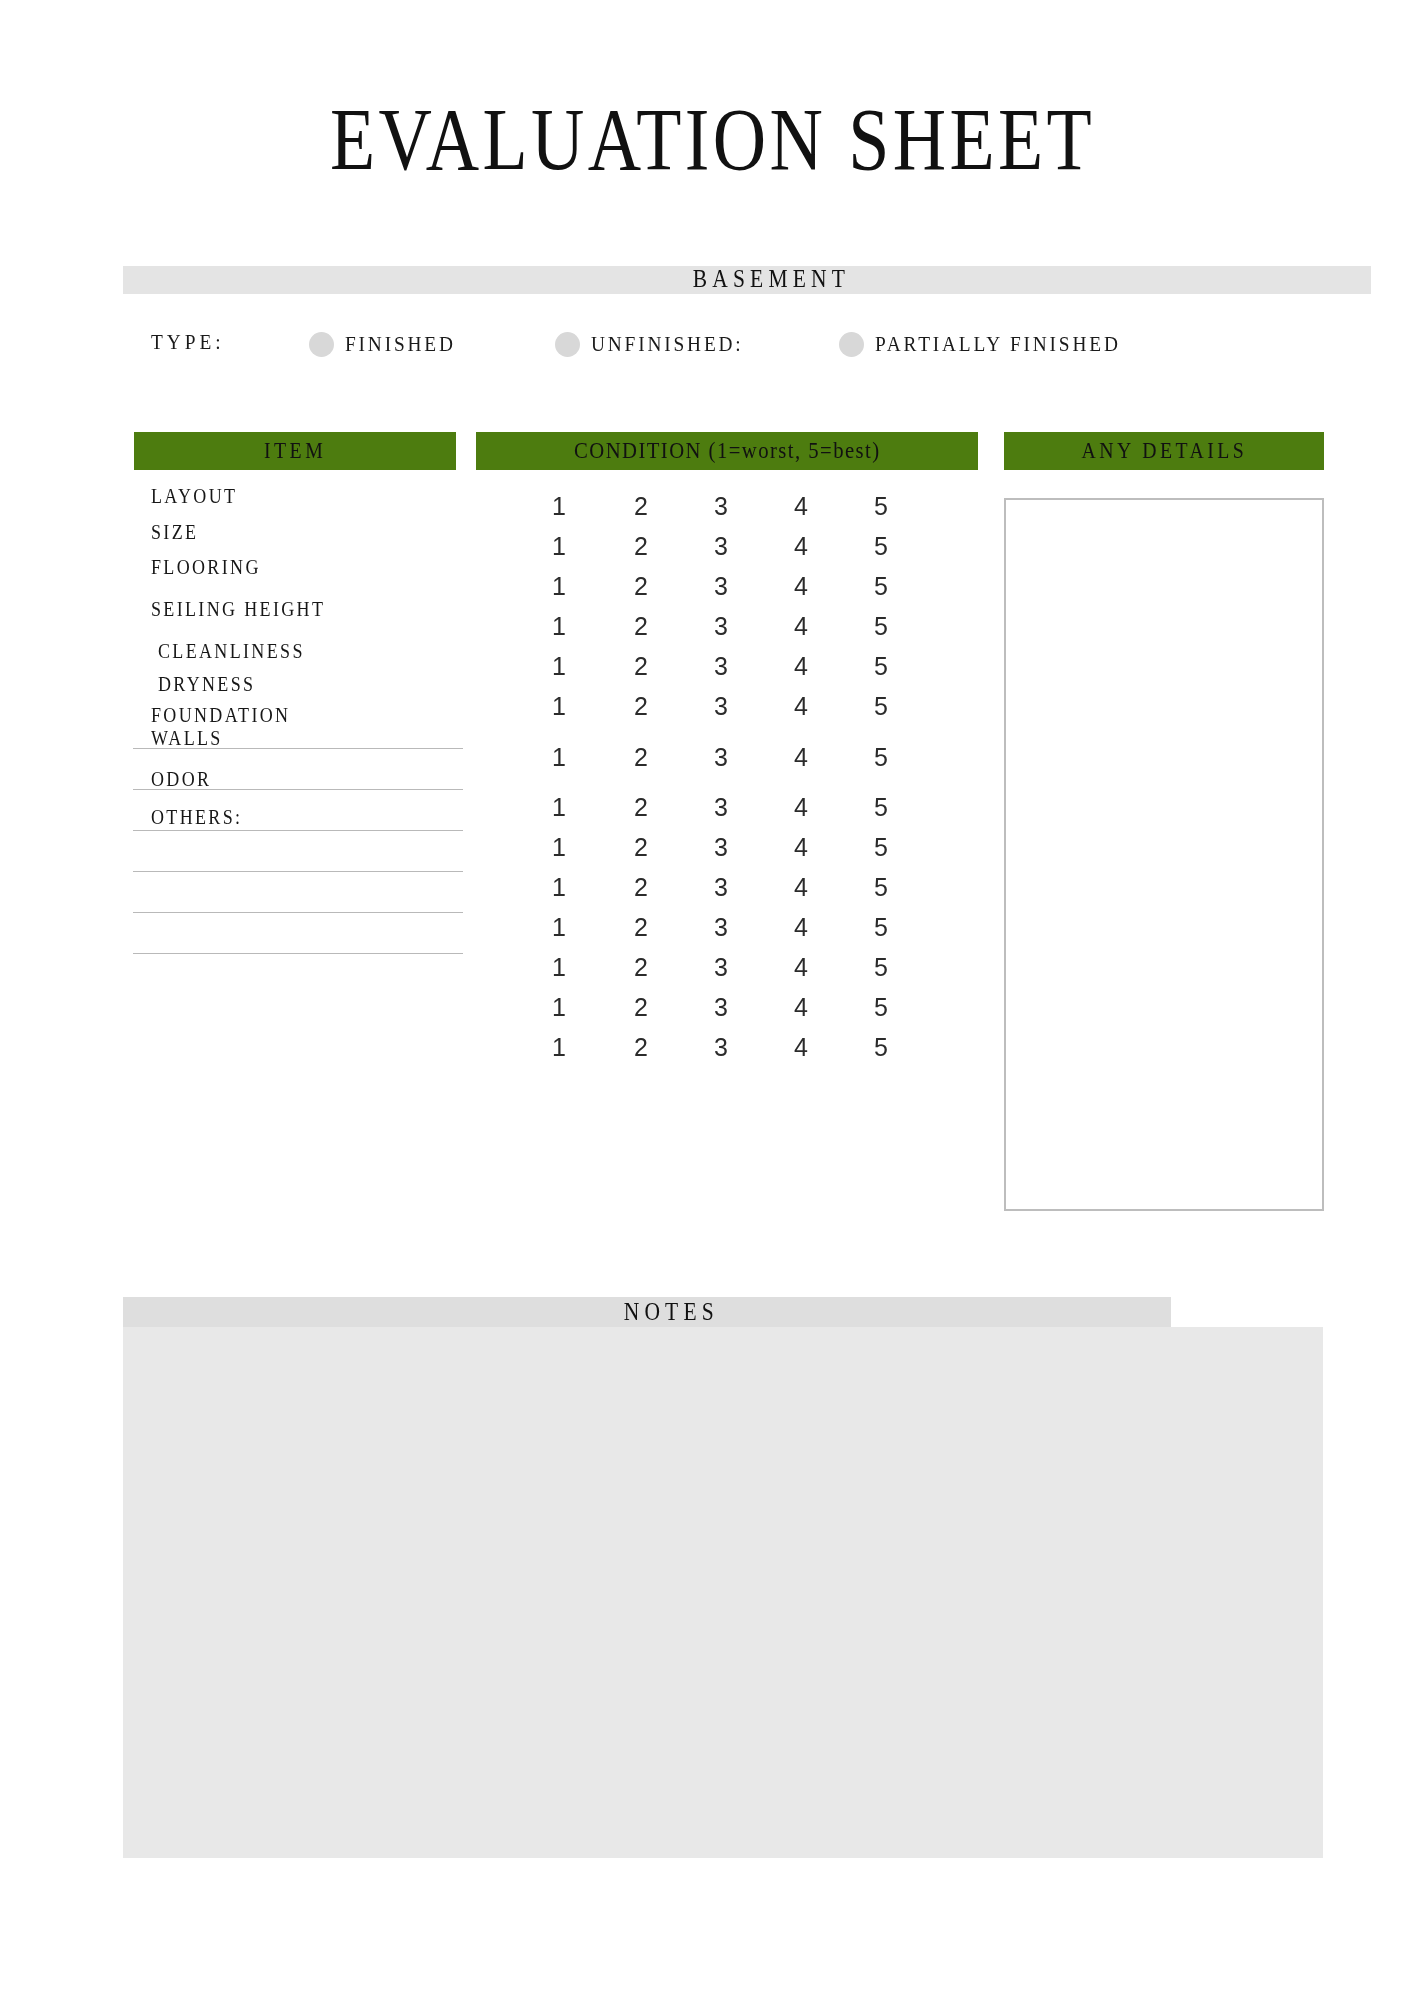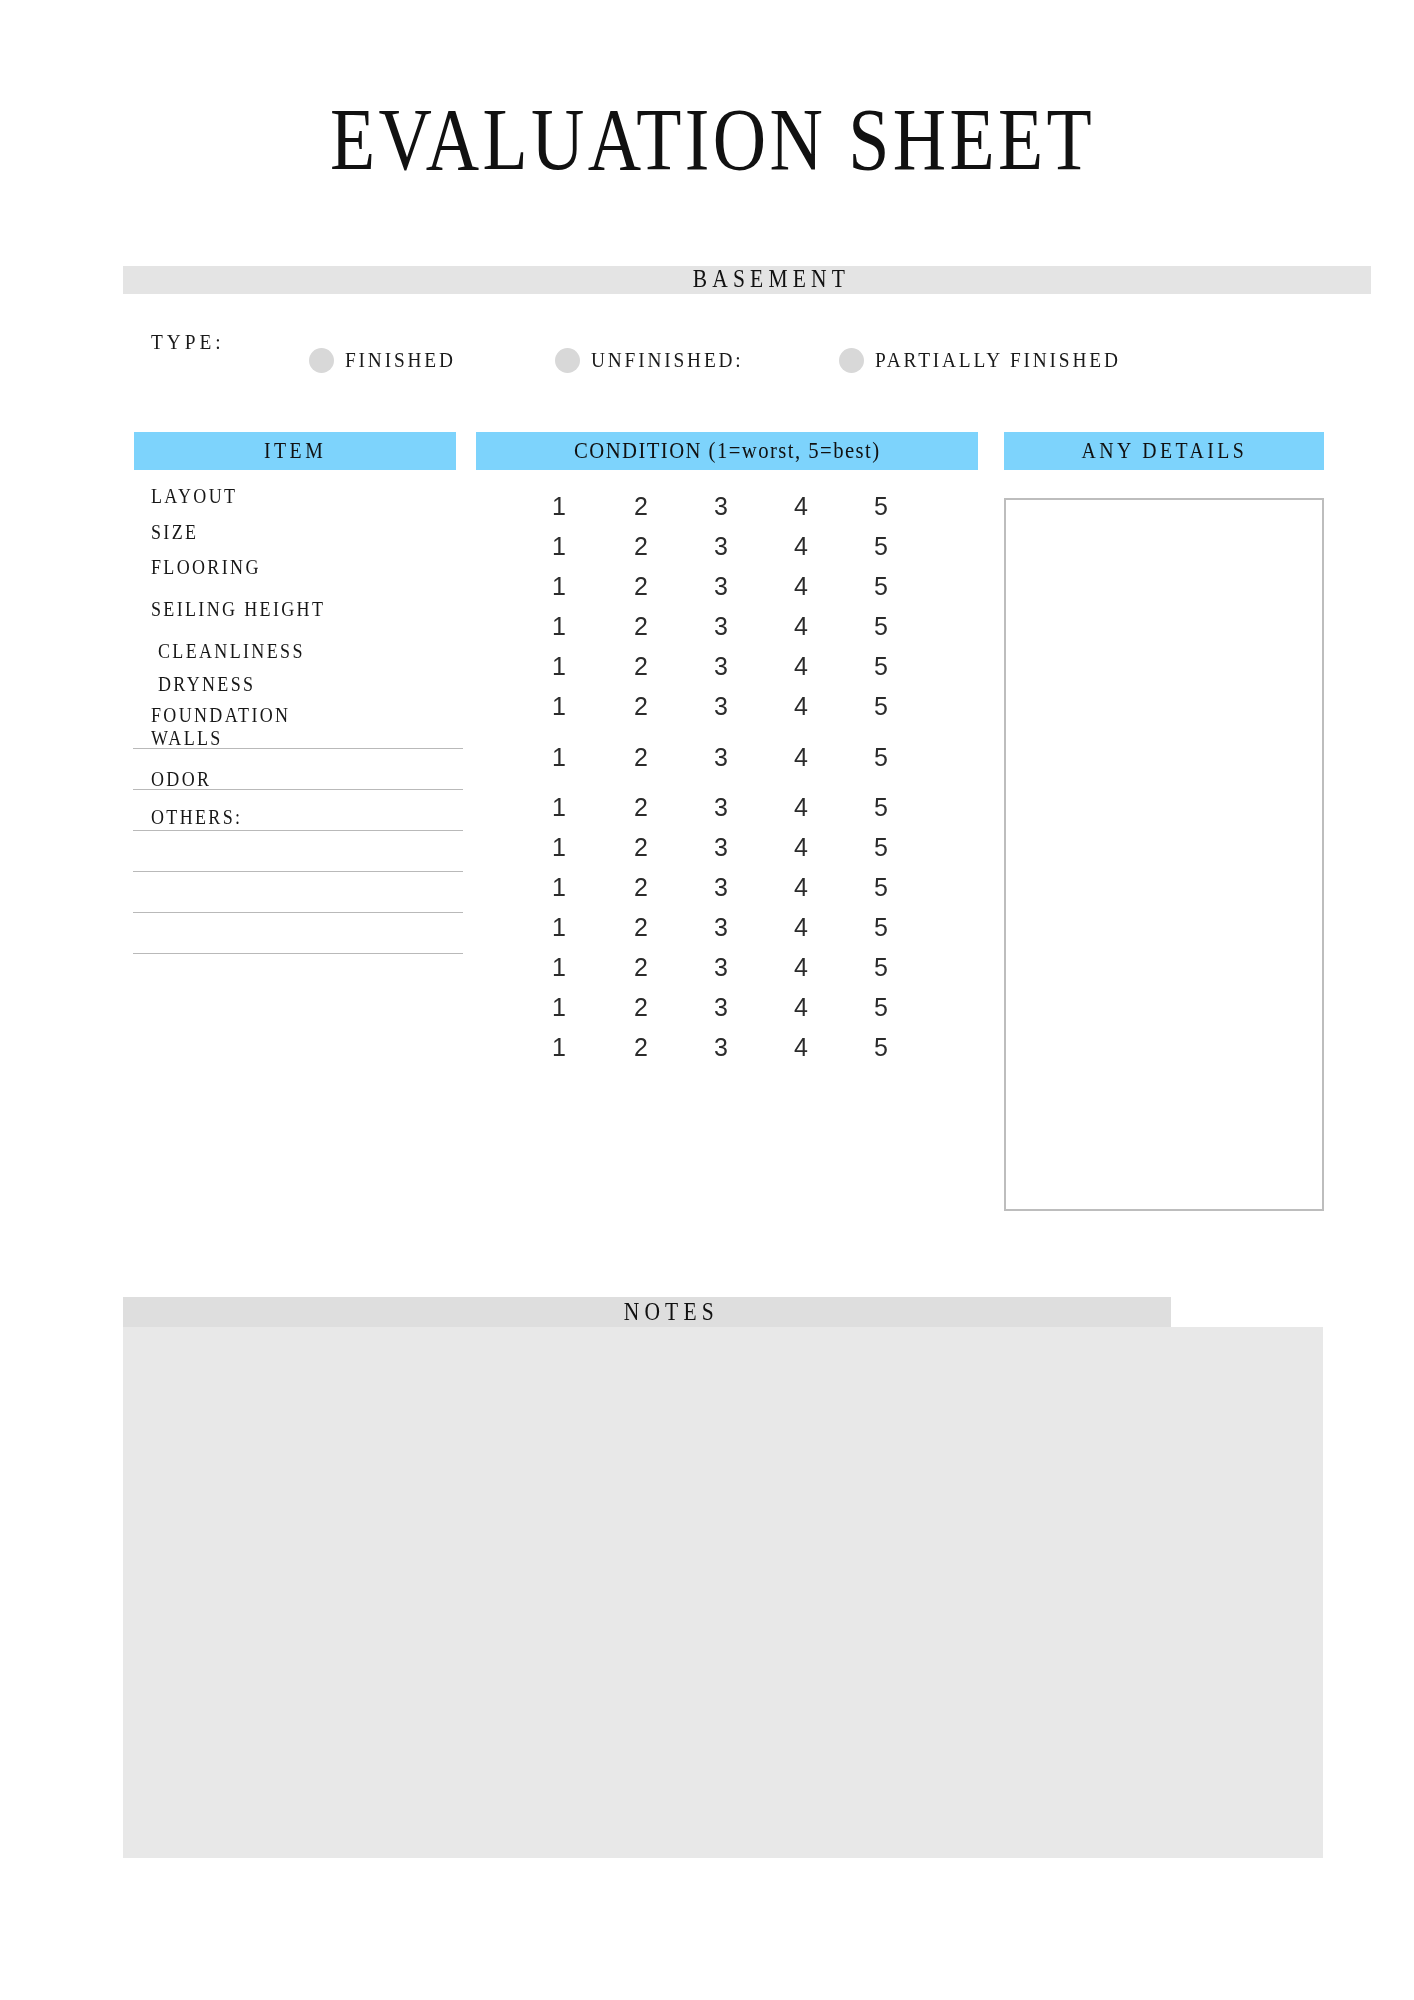--- a/index.html
+++ b/index.html
@@ -82,21 +82,21 @@
     left: 28px;
     top: 4px;
     font-size: 22px;
     letter-spacing: 4.5px;
     transform: scaleX(0.88);
     transform-origin: left center;
     white-space: nowrap;
   }
   .type-option {
     position: absolute;
-    top: 16px;
+    top: 0;
     display: flex;
     align-items: center;
     gap: 11px;
     height: 38px;
     white-space: nowrap;
   }
   .radio-dot {
     width: 25px;
     height: 25px;
     border-radius: 50%;
@@ -111,21 +111,21 @@
   }
   #type-opt-0 { left: 186px; }
   #type-opt-1 { left: 432px; }
   #type-opt-2 { left: 716px; }
 
   
   .col-band {
     position: absolute;
     top: 432px;
     height: 38px;
-    background: #7dd3fc;
+    background: #4d7c0f;
     display: flex;
     align-items: center;
     justify-content: center;
   }
   .col-band .band-text {
     font-size: 23px;
     letter-spacing: 4px;
   }
   #header-item    { left: 123px; width: 322px; }
   #header-cond    { left: 465px; width: 502px; }

